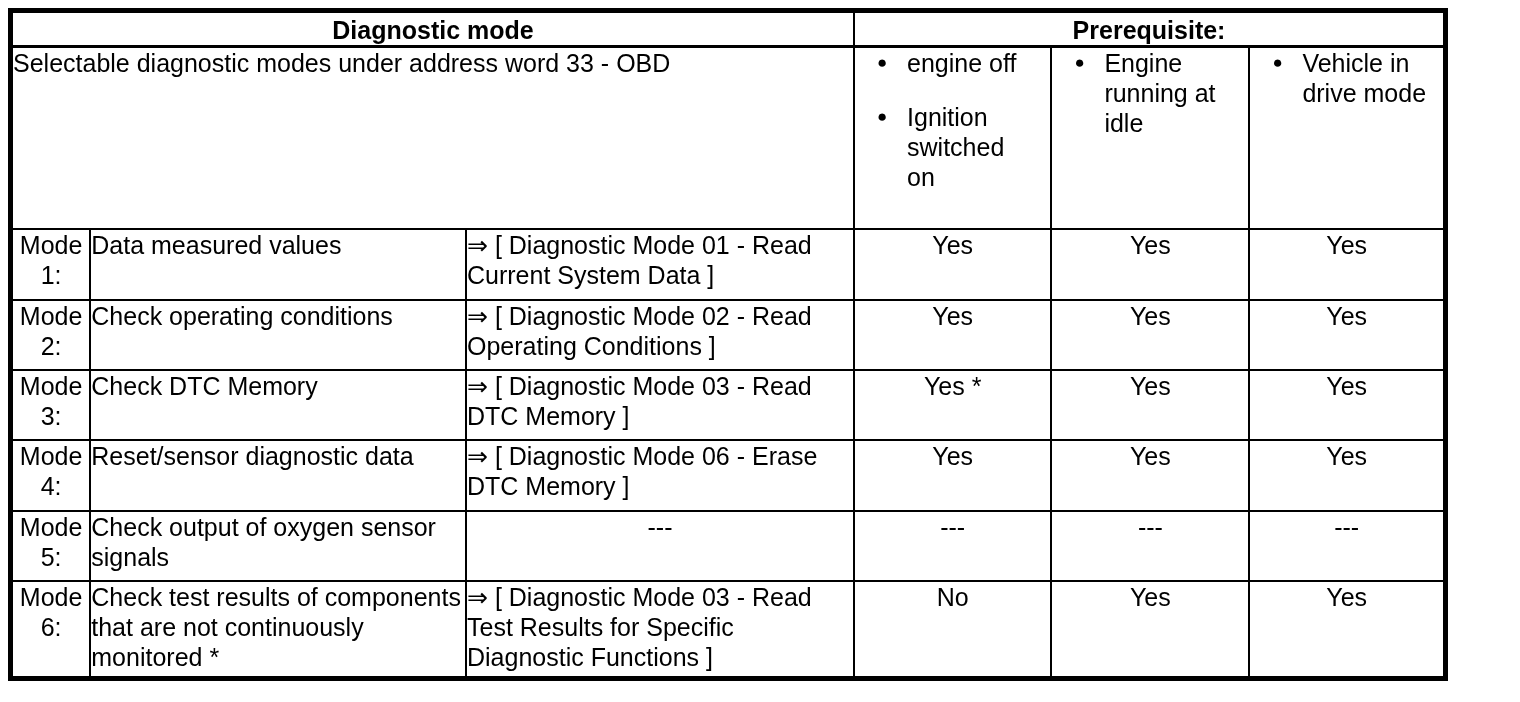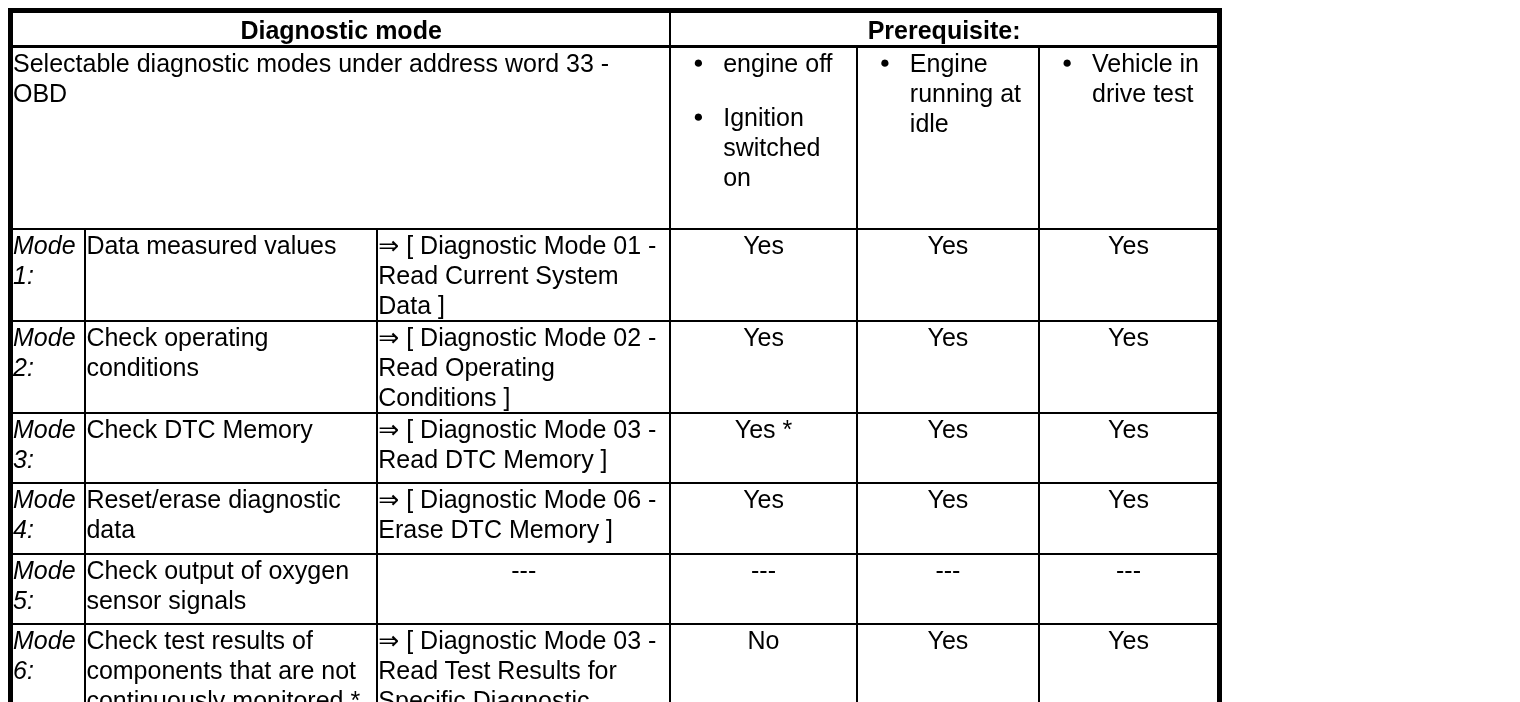--- a/index.html
+++ b/index.html
@@ -2,21 +2,21 @@
 <html><head>
 <meta charset="utf-8">
 <style>
   html, body {
     margin: 0;
     padding: 0;
     background: #ffffff;
   }
   .page {
     position: relative;
-    width: 1222px;
+    width: 1448px;
     height: 702px;
     background: #ffffff;
     font-family: "Liberation Sans", sans-serif;
     color: #000000;
     overflow: hidden;
   }
   table.diag {
     position: absolute;
     left: 8px;
     top: 8px;
@@ -62,23 +62,22 @@
     box-sizing: border-box;
     padding-left: 22px;
     font-size: 17px;
     line-height: 30px;
   }
   .bullet-text {
     flex: 1;
     padding-right: 16px;
   }
   td.mode-cell {
-    text-align: left;
+    text-align: center;
     padding-top: 4px;
-    font-style: italic;
   }
   td.desc-cell {
     padding: 4px 8px 4px 6px;
   }
   td.ref-cell {
     padding: 4px 6px 4px 4px;
     margin-left: 8px;
   }
   td.ref-cell.dash {
     text-align: center;
@@ -125,21 +124,21 @@
       </td>
       <td class="cond-cell">
         <div class="bullet-item">
           <span class="bullet">●</span>
           <span class="bullet-text">Engine running at idle</span>
         </div>
       </td>
       <td class="cond-cell">
         <div class="bullet-item">
           <span class="bullet">●</span>
-          <span class="bullet-text">Vehicle in drive test</span>
+          <span class="bullet-text">Vehicle in drive mode</span>
         </div>
       </td>
     </tr>
 
     <tr class="h71">
       <td class="mode-cell">
         <div>Mode</div>
         <div>1:</div>
       </td>
       <td class="desc-cell">Data measured values</td>
@@ -171,21 +170,21 @@
       <td class="val-cell">Yes *</td>
       <td class="val-cell">Yes</td>
       <td class="val-cell">Yes</td>
     </tr>
 
     <tr class="h71">
       <td class="mode-cell">
         <div>Mode</div>
         <div>4:</div>
       </td>
-      <td class="desc-cell">Reset/erase diagnostic data</td>
+      <td class="desc-cell">Reset/sensor diagnostic data</td>
       <td class="ref-cell"><span class="ref-link">⇒ [ Diagnostic Mode 06 - Erase DTC Memory ]</span></td>
       <td class="val-cell">Yes</td>
       <td class="val-cell">Yes</td>
       <td class="val-cell">Yes</td>
     </tr>
 
     <tr class="h70">
       <td class="mode-cell">
         <div>Mode</div>
         <div>5:</div>

